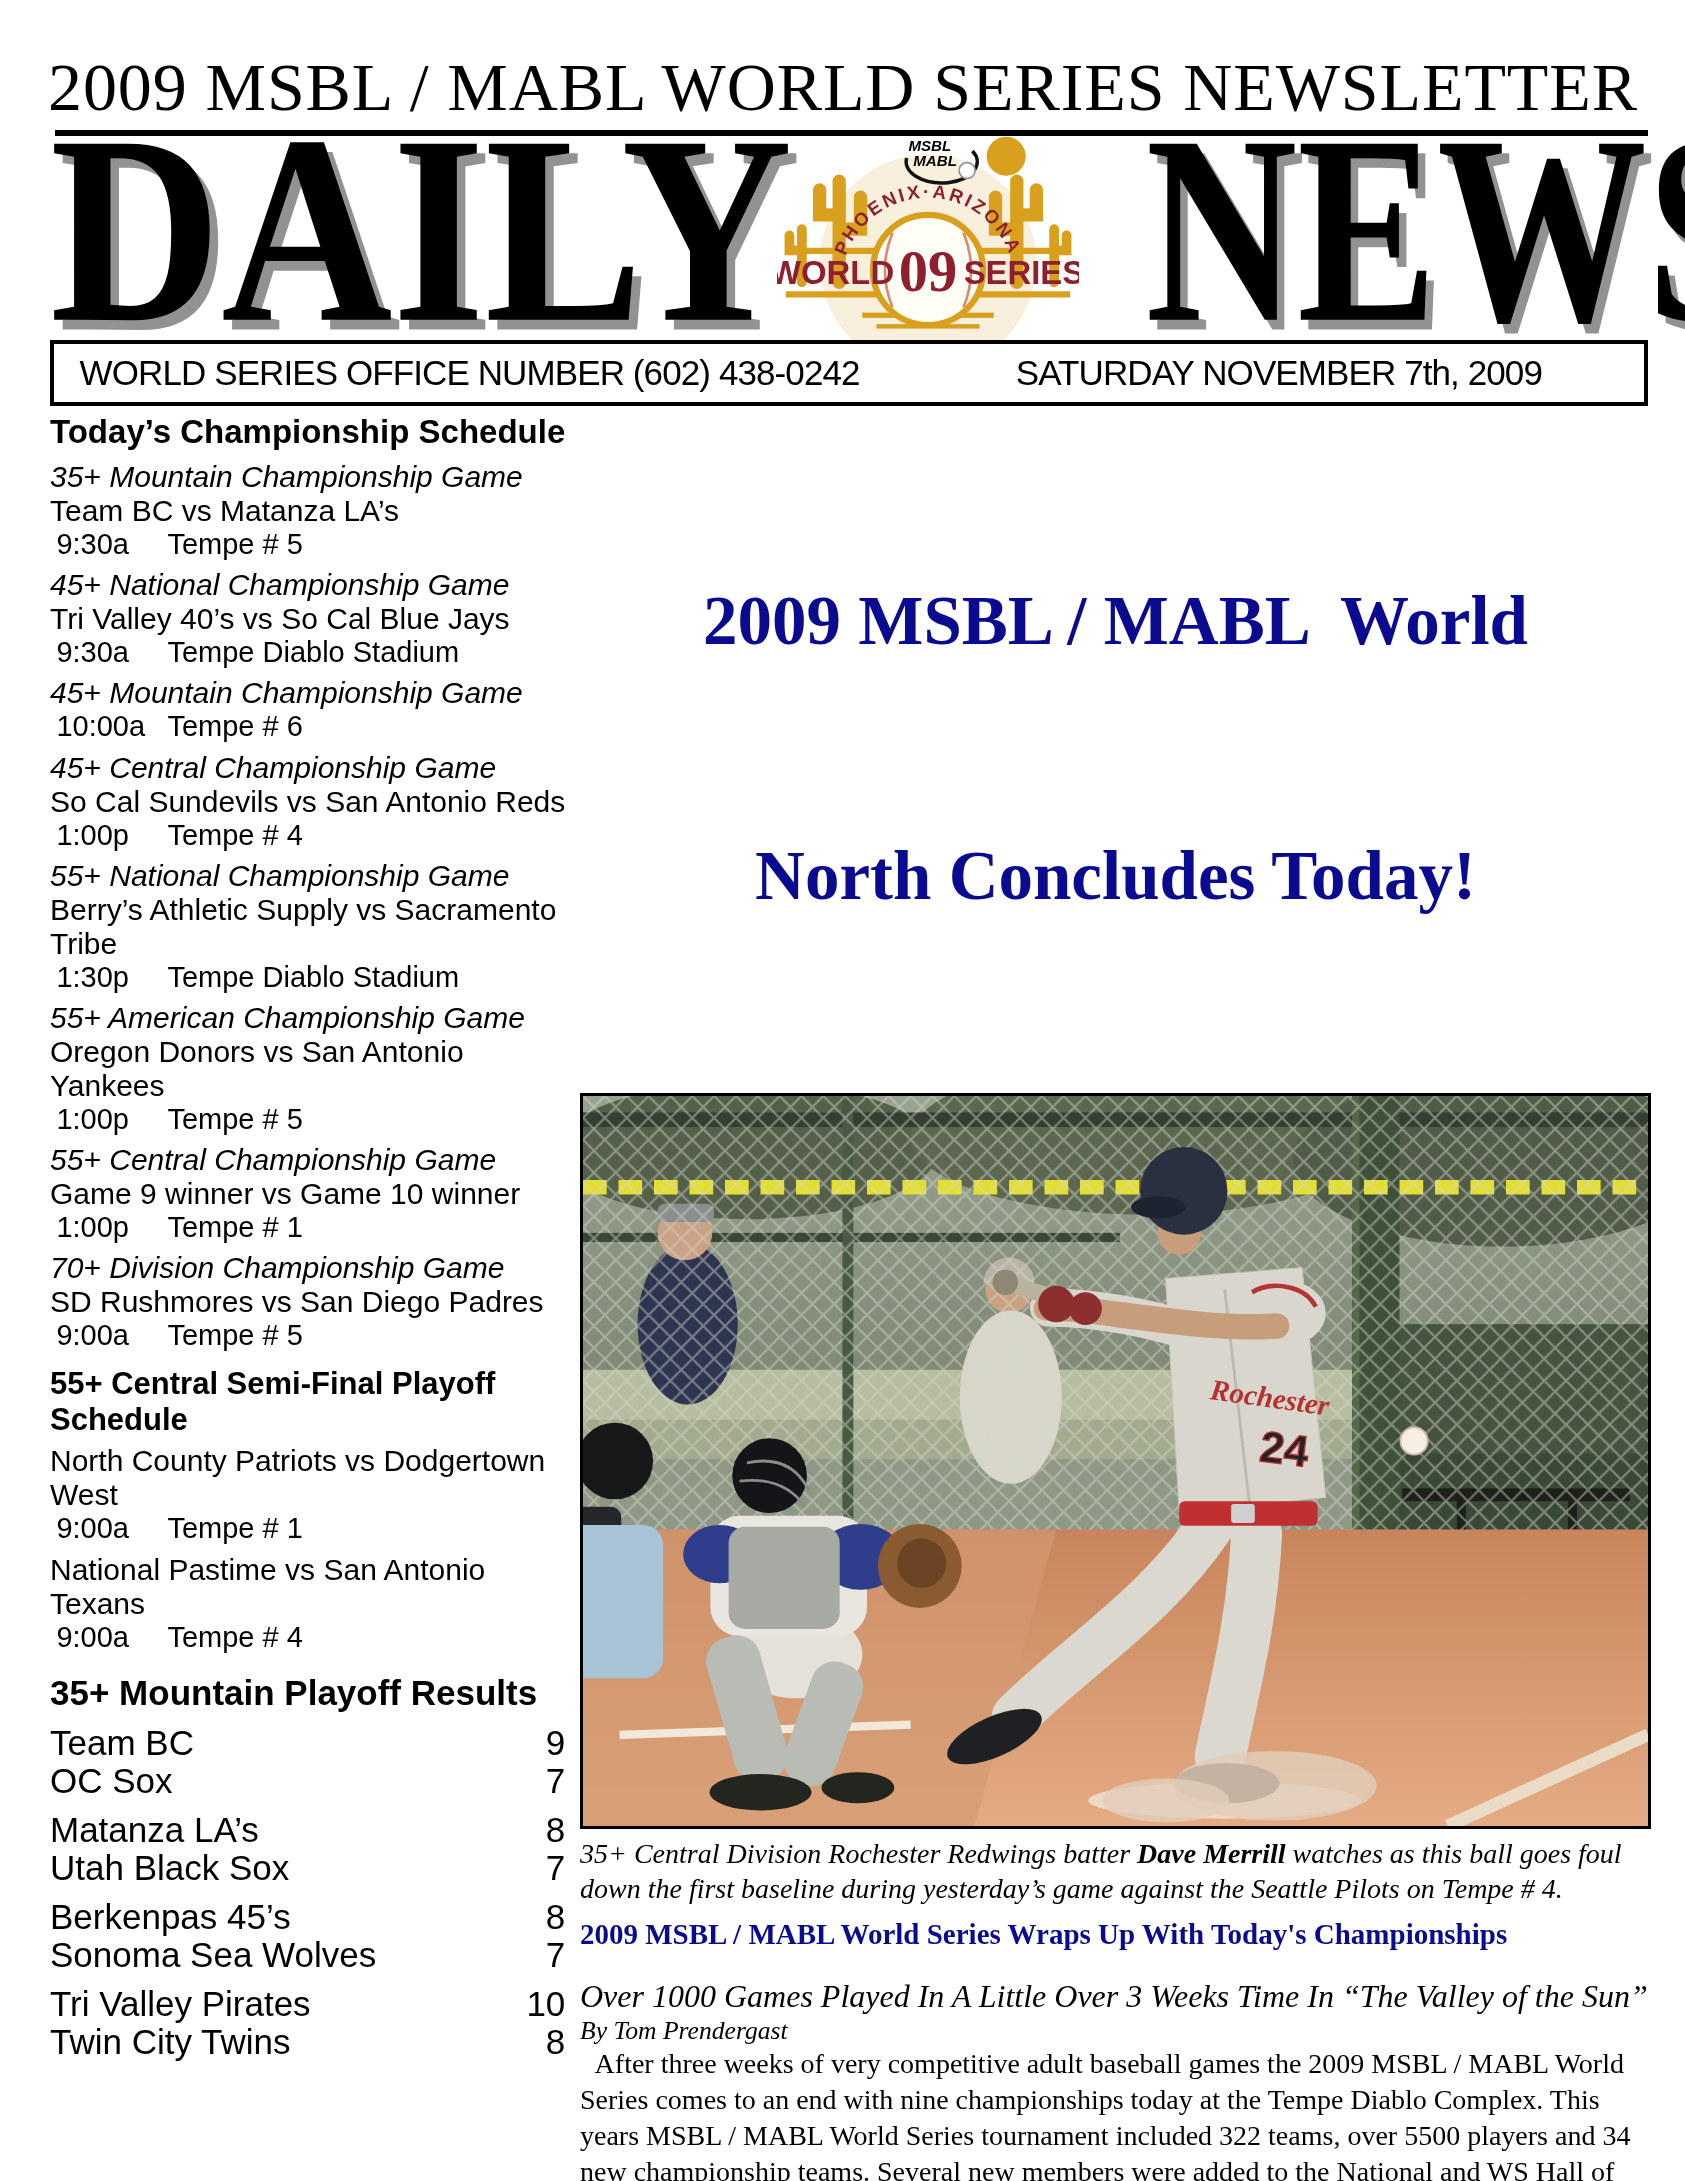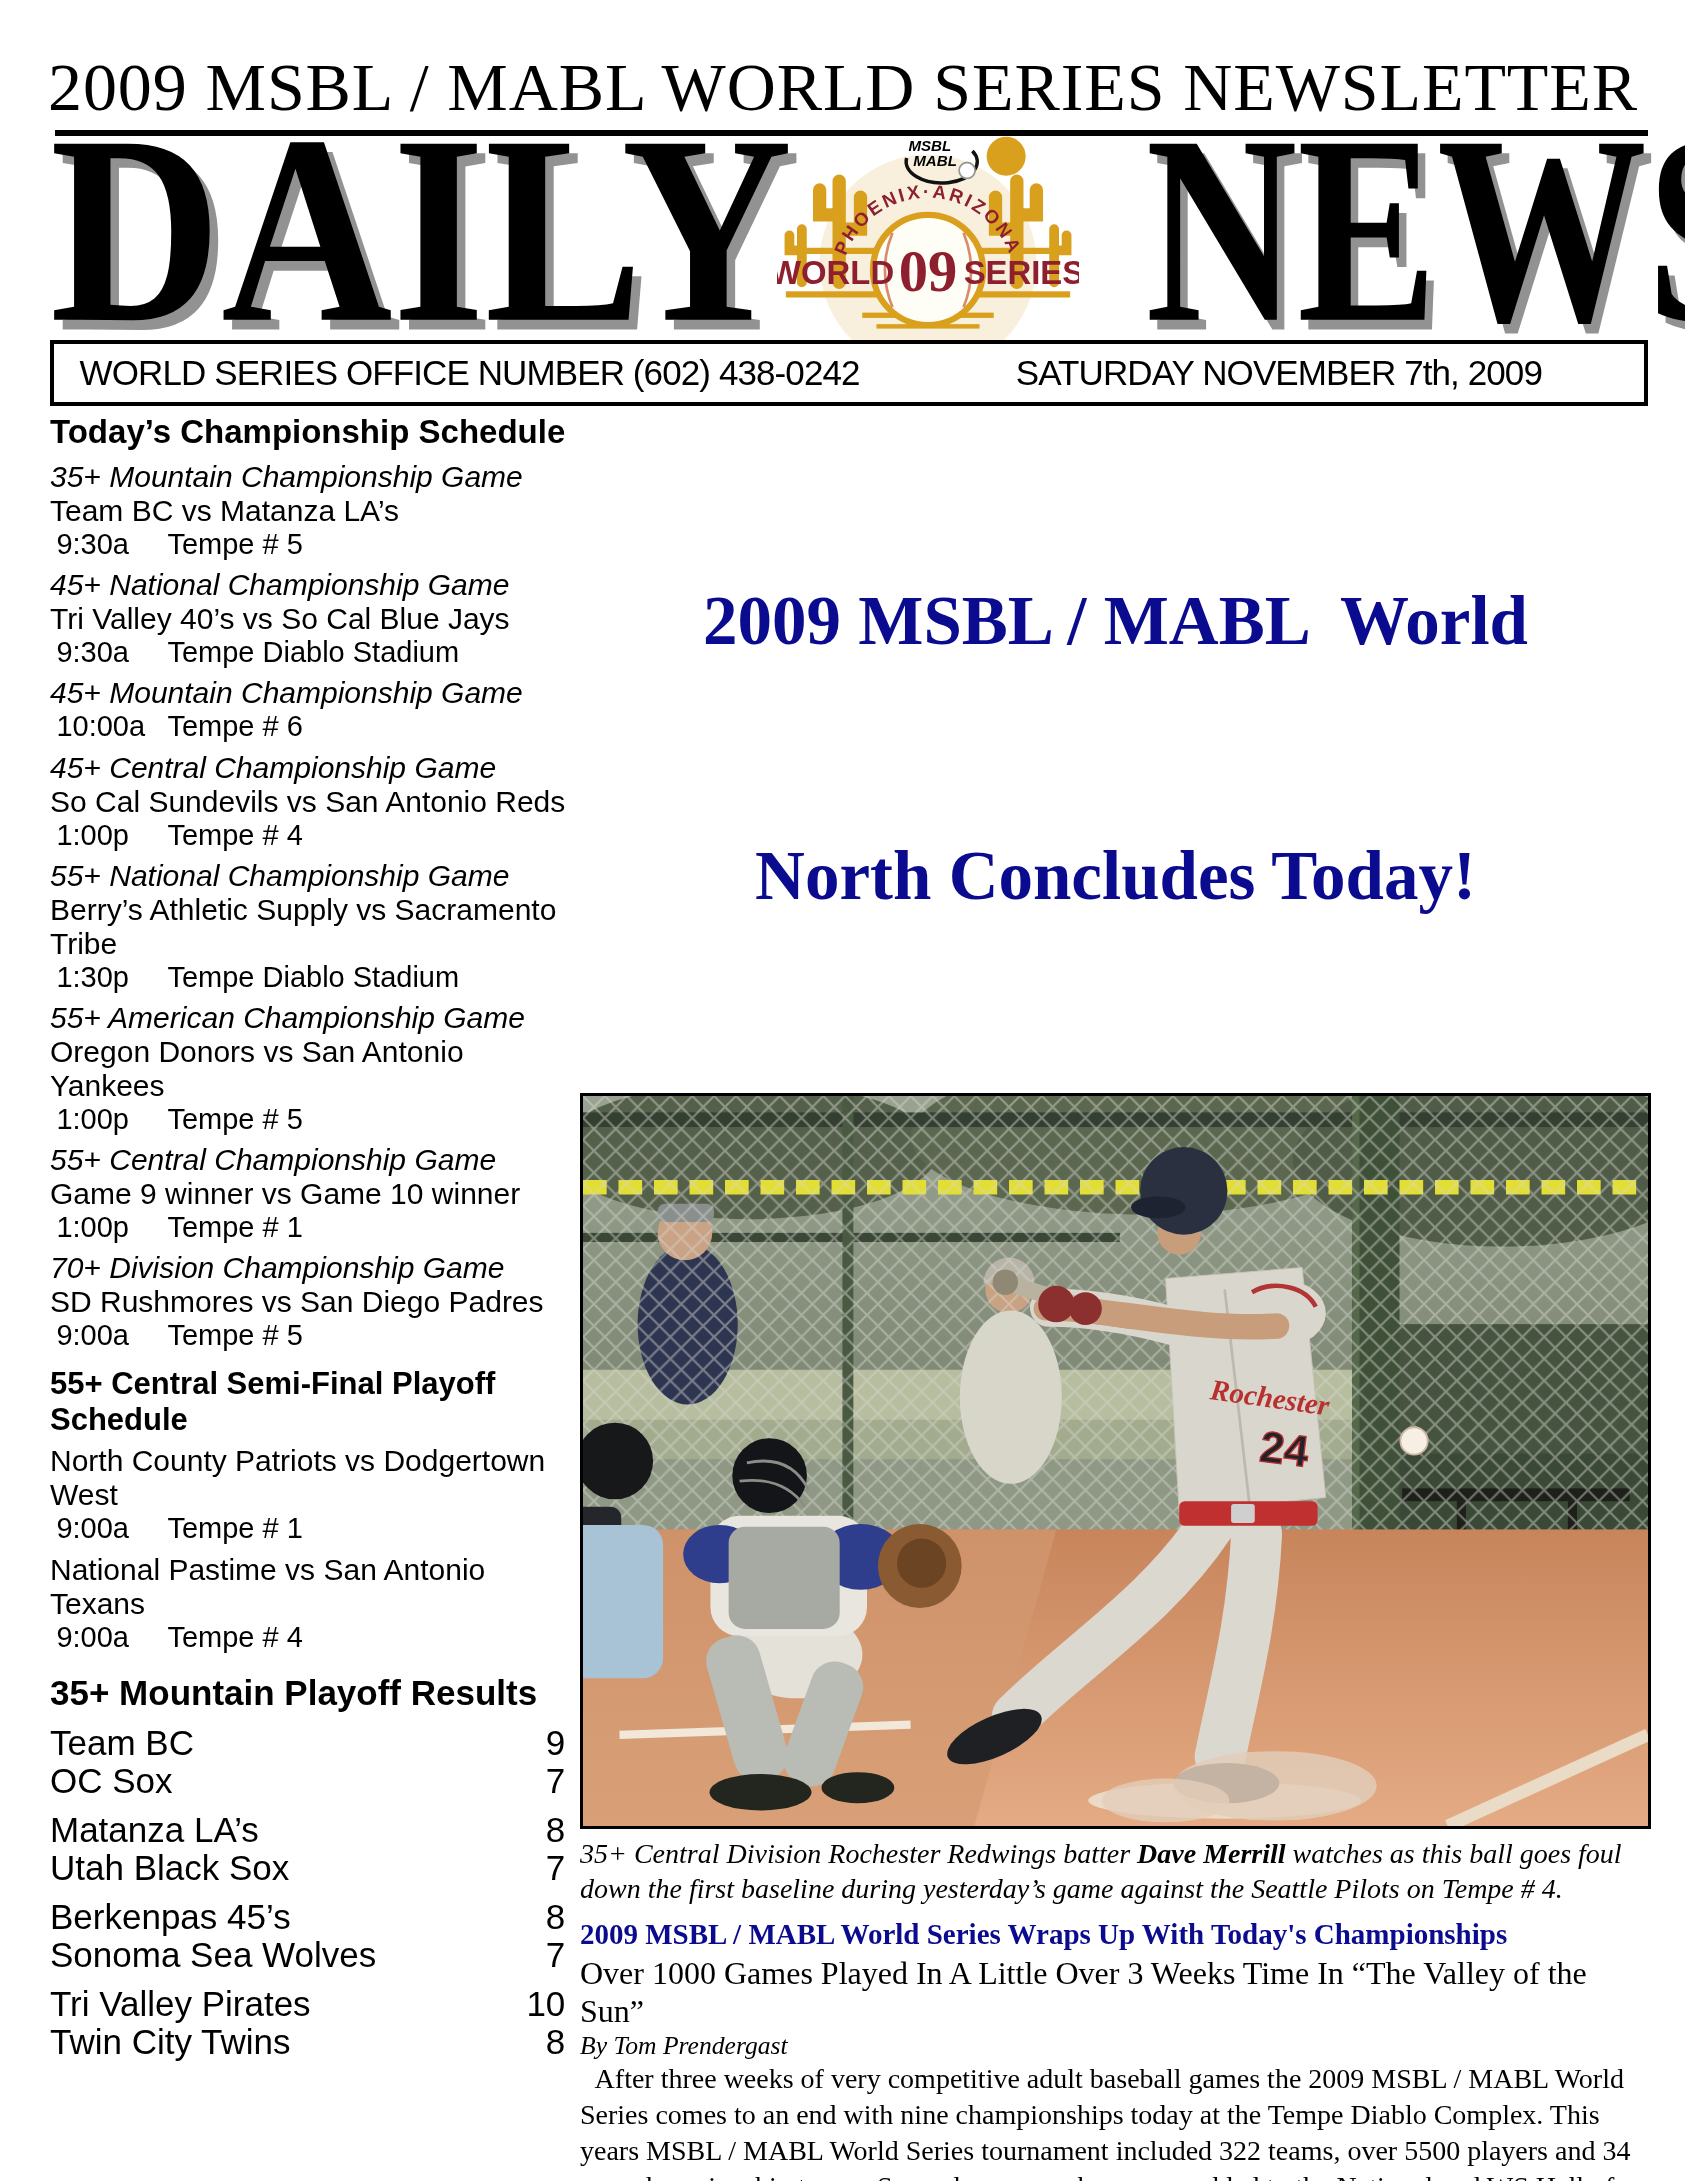--- a/index.html
+++ b/index.html
@@ -51,21 +51,21 @@
   .result-row{display:flex;justify-content:space-between;font-size:35px;line-height:38px;padding-right:3.7px;}
 
   
   .headline{font-family:"Liberation Serif",serif;font-weight:bold;color:var(--navy);
     font-size:69px;line-height:85px;text-align:center;white-space:pre;}
   .photo-frame{margin-top:3.7px;border:3.7px solid #000;width:1071px;height:736px;background:#9aa391;}
   .photo-frame svg{display:block;width:100%;height:100%;}
   .caption{margin-top:7.3px;font-size:28px;line-height:35px;font-style:italic;}
   .caption b{font-style:italic;}
   .subhead{margin-top:8px;font-size:29px;line-height:40px;font-weight:bold;color:var(--navy);}
-  .dek{font-size:32px;line-height:38px;}
+  .dek{font-size:32px;line-height:38px;font-style:italic;margin-top:23px;}
   .byline{font-size:25.6px;line-height:31px;font-style:italic;}
   .body-text p{font-size:28px;line-height:36px;text-indent:14.6px;}
 </style>
 </head>
 <body>
 
 <div class="page">
 
   <div class="top-title">2009 MSBL / MABL WORLD SERIES NEWSLETTER</div>
   <div class="title-rule"></div>

